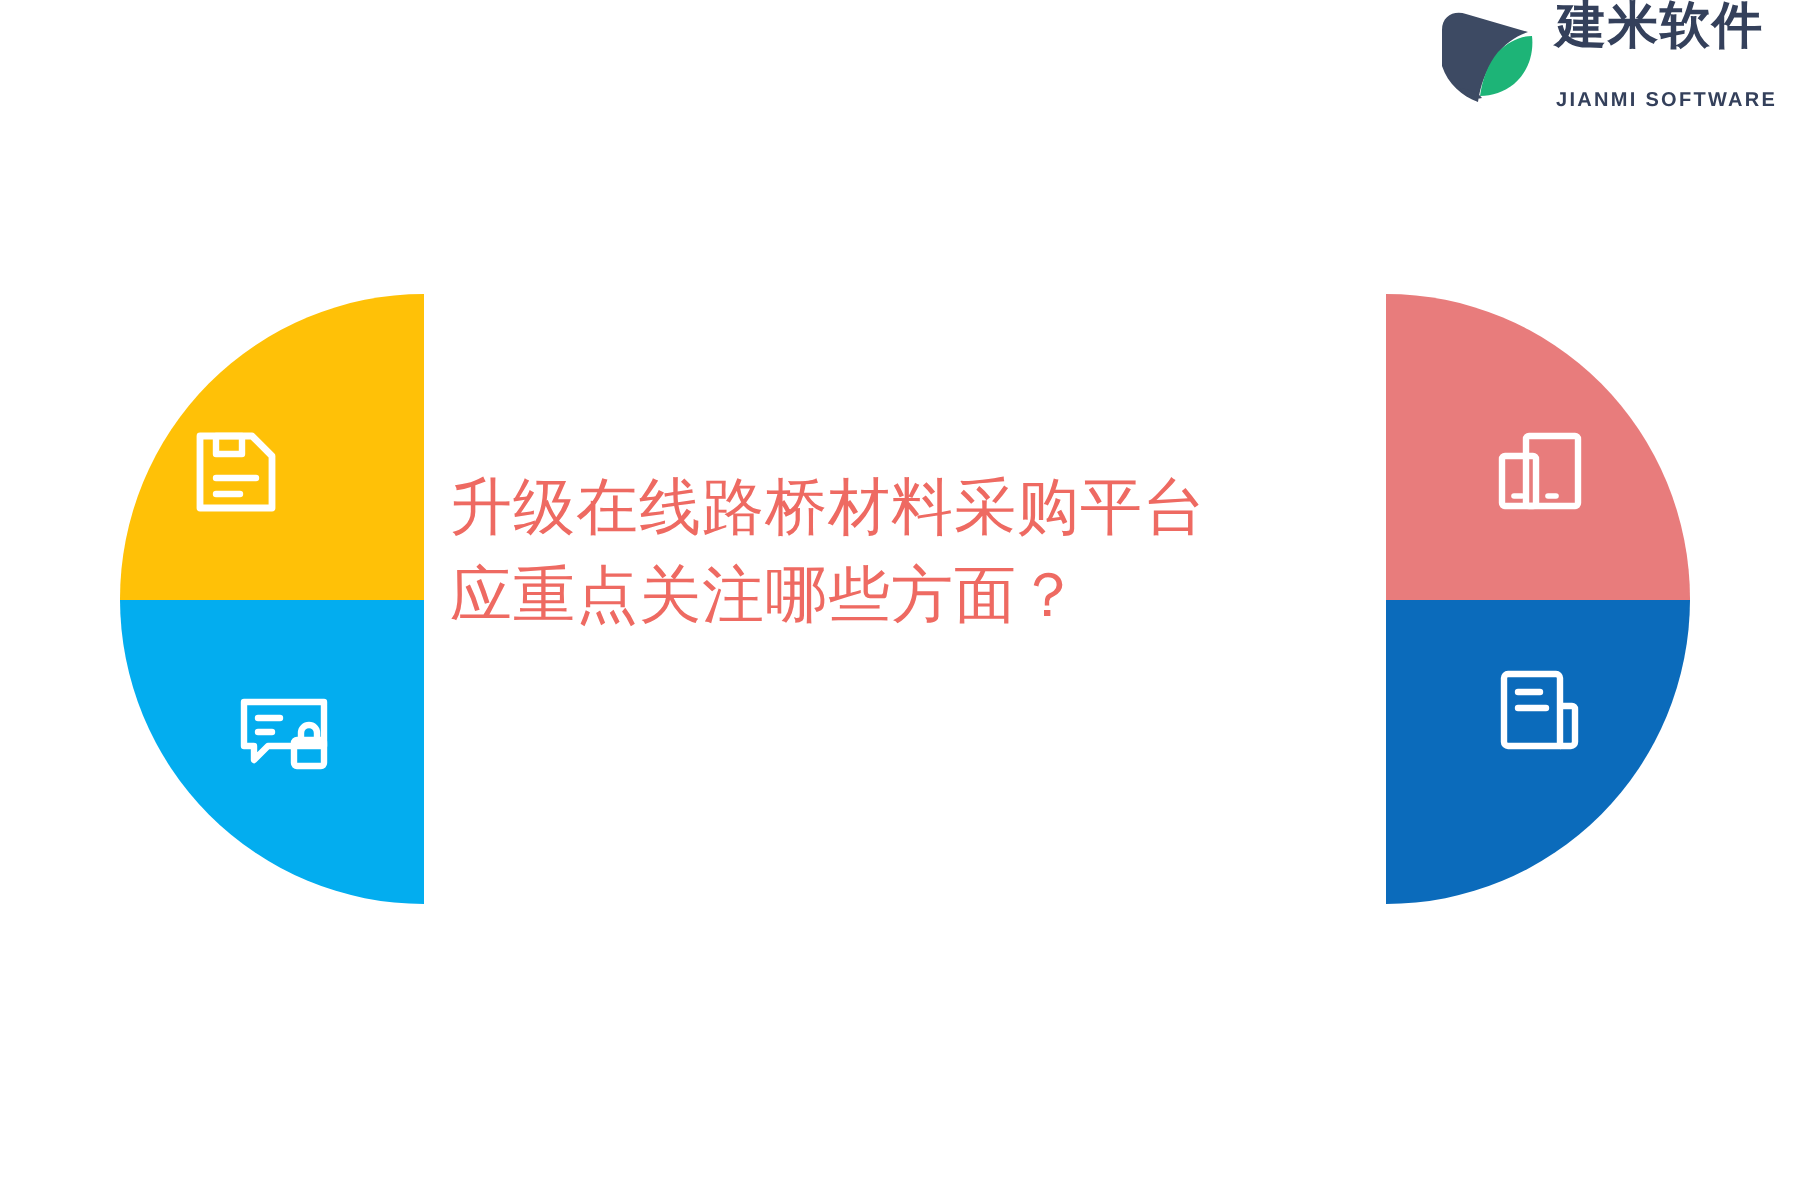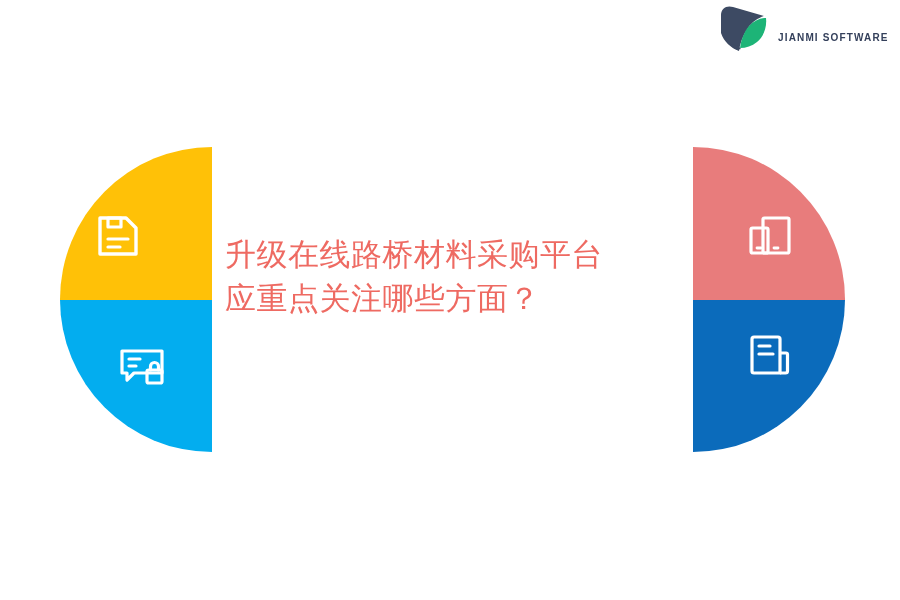--- a/index.html
+++ b/index.html
@@ -151,20 +151,21 @@
     <div class="brand-mark">
       <svg viewBox="0 0 54 50" xmlns="http://www.w3.org/2000/svg" aria-hidden="true">
         <path d="M3 12 C3 5, 9 2, 15 4 L46 13 C40 15, 34 19, 30 25
                  C25 32, 22 40, 21 48 C13 45, 6 39, 3 30 Z" fill="#3D4A63"></path>
         <path d="M48 15 C49 24, 46 33, 39 39 C34 43, 28 45, 22 45
                  C23 37, 26 29, 31 23 C36 18, 42 15, 48 15 Z" fill="#1DB477"></path>
         <path d="M23 46 C18 47, 14 45, 12 41 C17 42, 21 43, 23 46 Z" fill="#3D4A63"></path>
       </svg>
     </div>
     <div class="brand-text">
+      <div class="brand-cn">建米软件</div>
       <div class="brand-en">JIANMI SOFTWARE</div>
     </div>
   </div>
 
   <div class="panel panel-left">
     <div class="half top">
       <div class="fill fill-yellow"></div>
     </div>
     <div class="half bottom">
       <div class="fill fill-cyan"></div>

